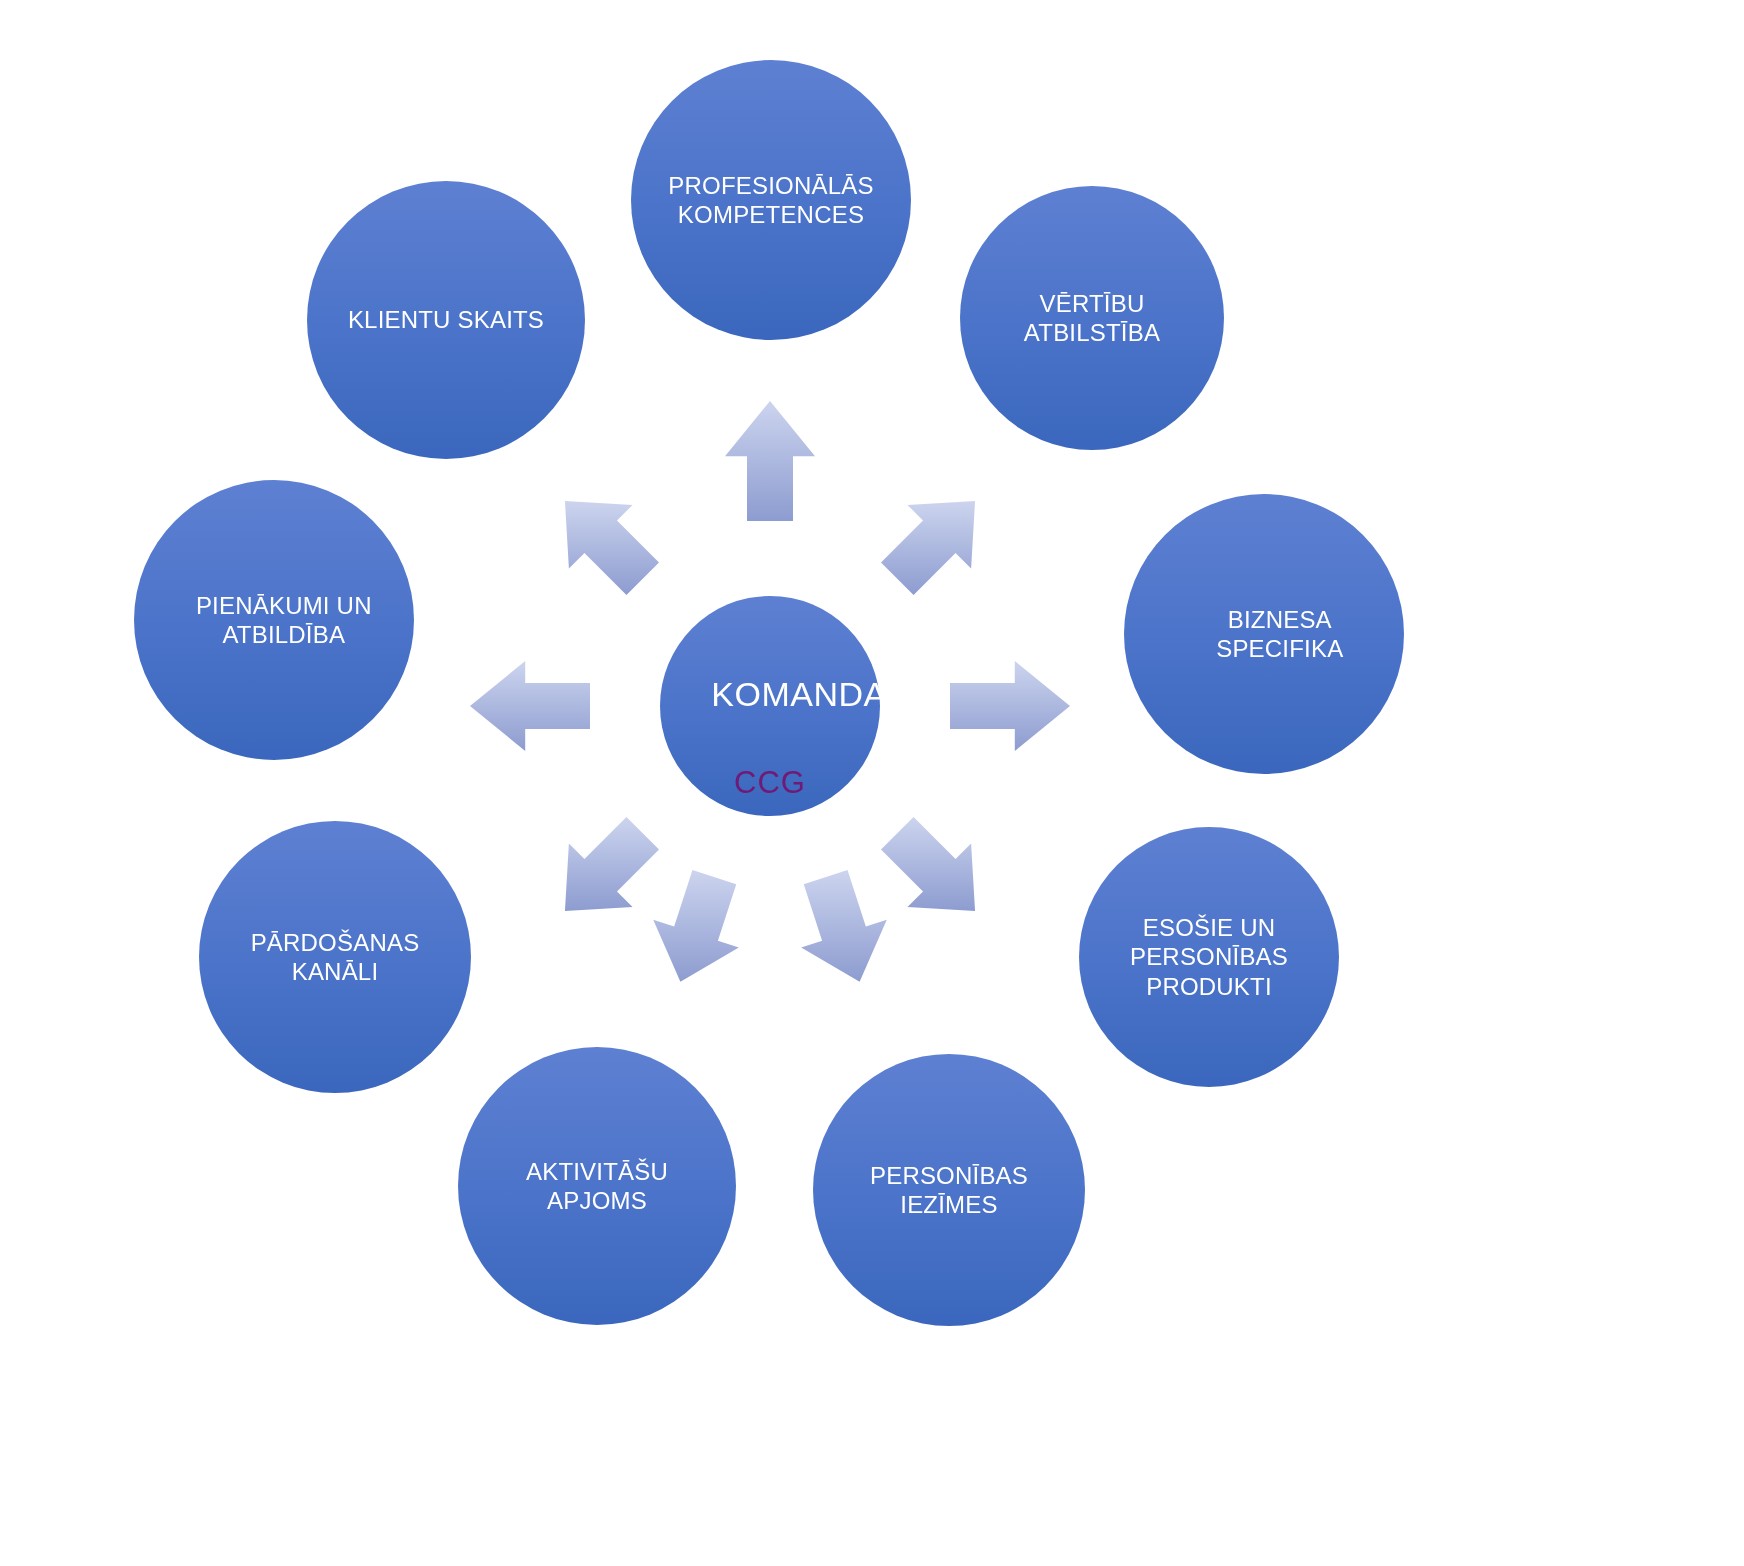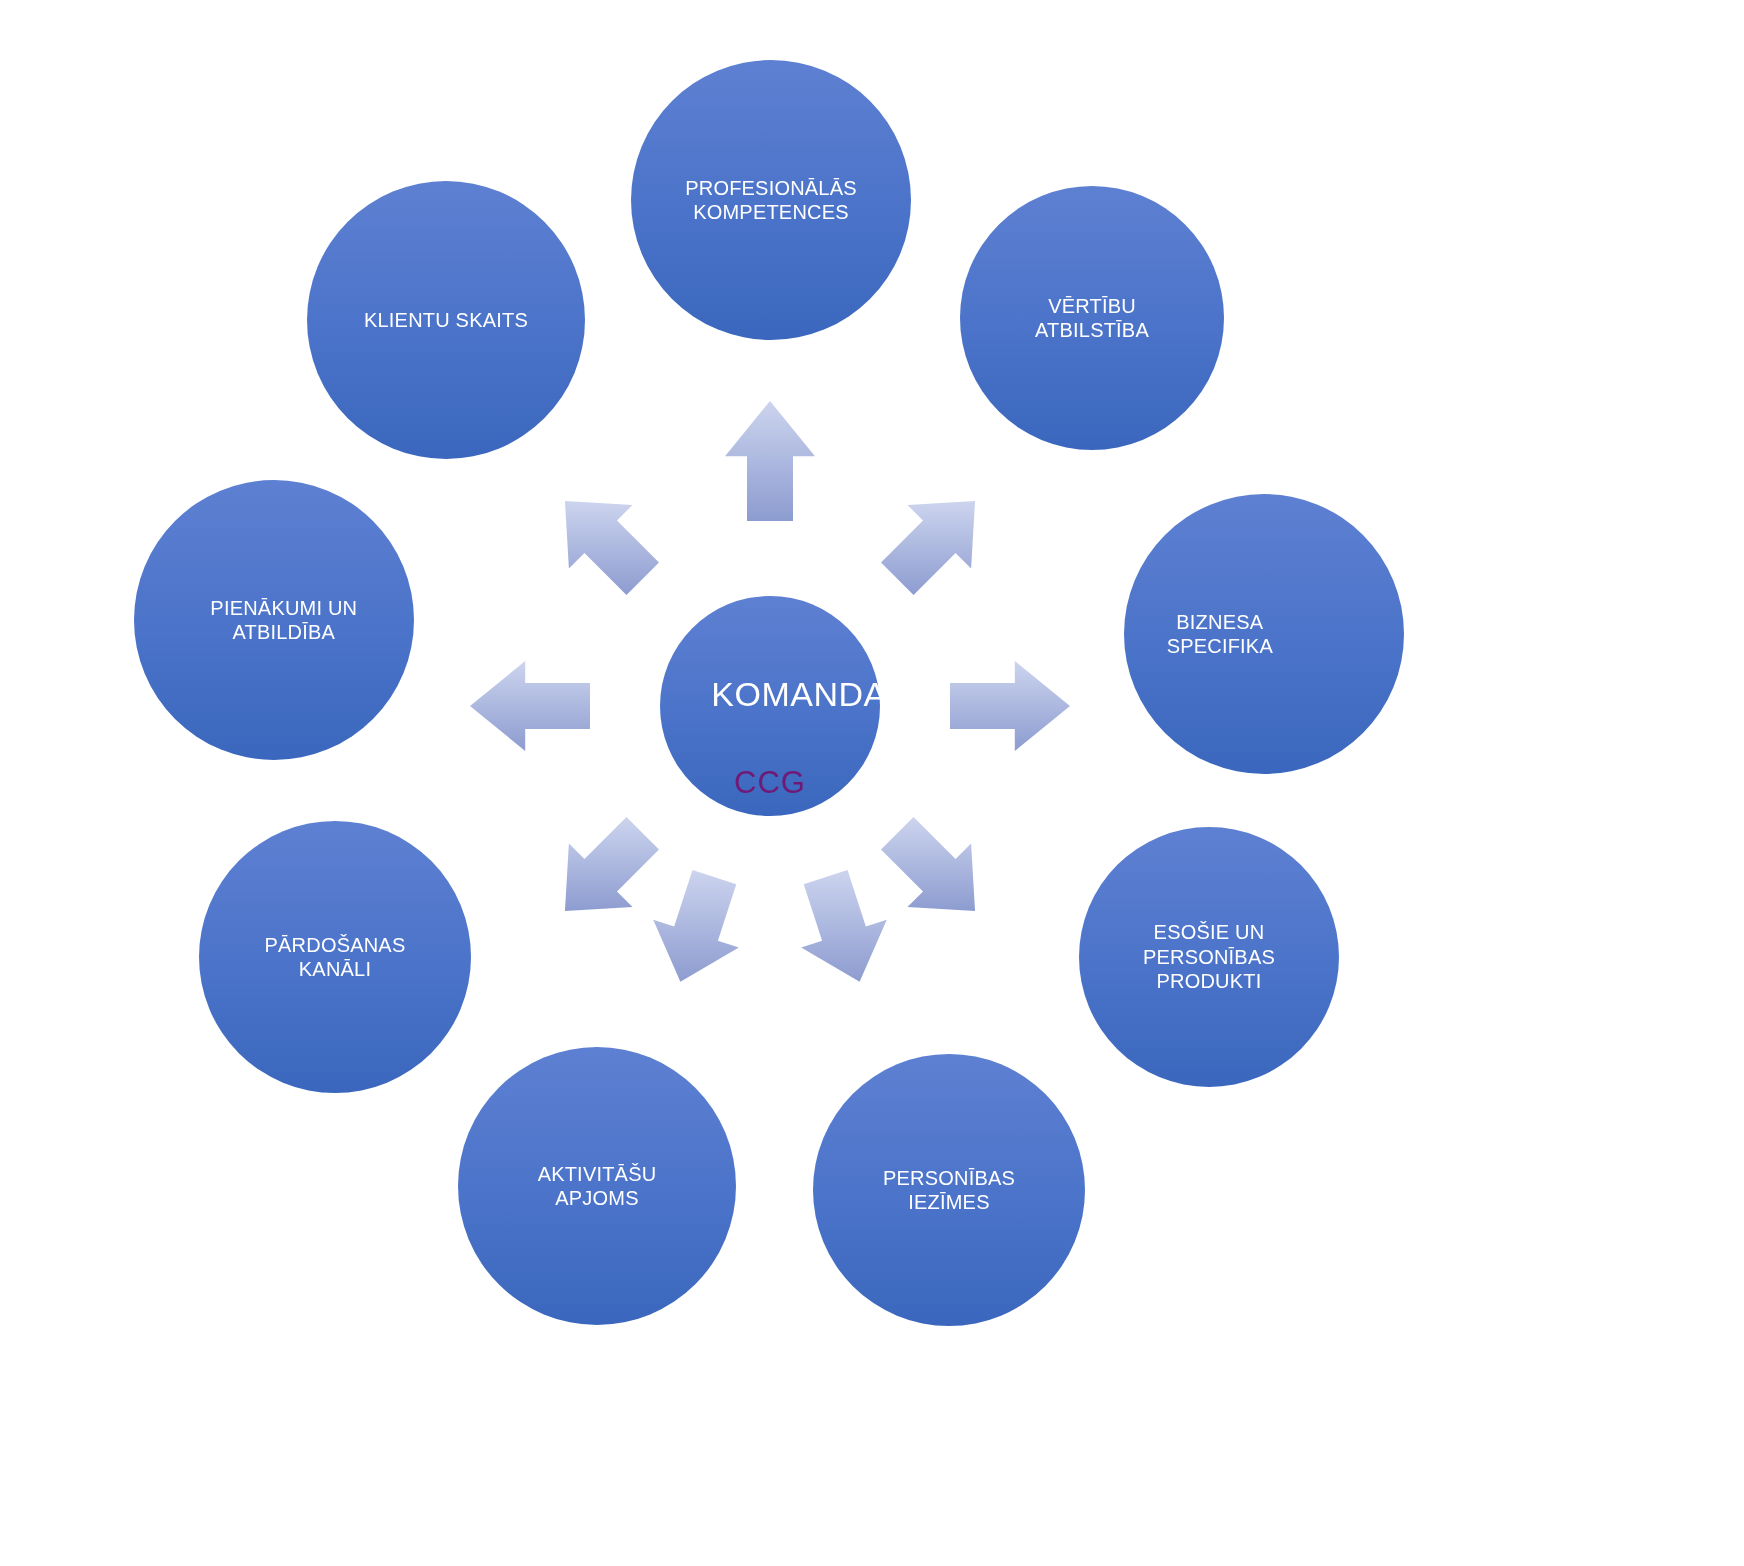--- a/index.html
+++ b/index.html
@@ -31,21 +31,21 @@
     justify-content: center;
     text-align: center;
     color: #ffffff;
     font-weight: 400;
     letter-spacing: 0.2px;
     line-height: 1.22;
     pointer-events: none;
     white-space: pre-line;
   }
   .satellite-label {
-    font-size: 20px;
+    font-size: 24px;
   }
   .center-label {
     font-size: 34px;
     letter-spacing: 0.5px;
   }
   .watermark-label {
     position: absolute;
     display: flex;
     align-items: center;
     justify-content: center;
@@ -97,21 +97,21 @@
       </g>
   </svg>
 
   <div id="label-layer">
       <div class="node-label center-label" style="left: 689px; top: 672px; width: 220px; height: 46px;">KOMANDA</div>
       <div class="watermark-label" style="left: 660px; top: 763px; width: 220px; height: 40px;">CCG</div>
       <div class="node-label satellite-label" style="left: 635.2px; top: 109px; width: 271.6px; height: 182px;">PROFESIONĀLĀS
 KOMPETENCES</div>
       <div class="node-label satellite-label" style="left: 963.96px; top: 232.2px; width: 256.08px; height: 171.6px;">VĒRTĪBU
 ATBILSTĪBA</div>
-      <div class="node-label satellite-label" style="left: 1084px; top: 543px; width: 271.6px; height: 182px;">BIZNESA
+      <div class="node-label satellite-label" style="left: 1144px; top: 543px; width: 271.6px; height: 182px;">BIZNESA
 SPECIFIKA</div>
       <div class="node-label satellite-label" style="left: 1082.9px; top: 872.5px; width: 252.2px; height: 169px;">ESOŠIE UN
 PERSONĪBAS
 PRODUKTI</div>
       <div class="node-label satellite-label" style="left: 817.08px; top: 1101.6px; width: 263.84px; height: 176.8px;">PERSONĪBAS
 IEZĪMES</div>
       <div class="node-label satellite-label" style="left: 462.17px; top: 1095.65px; width: 269.66px; height: 180.7px;">AKTIVITĀŠU
 APJOMS</div>
       <div class="node-label satellite-label" style="left: 203.08px; top: 868.6px; width: 263.84px; height: 176.8px;">PĀRDOŠANAS
 KANĀLI</div>

